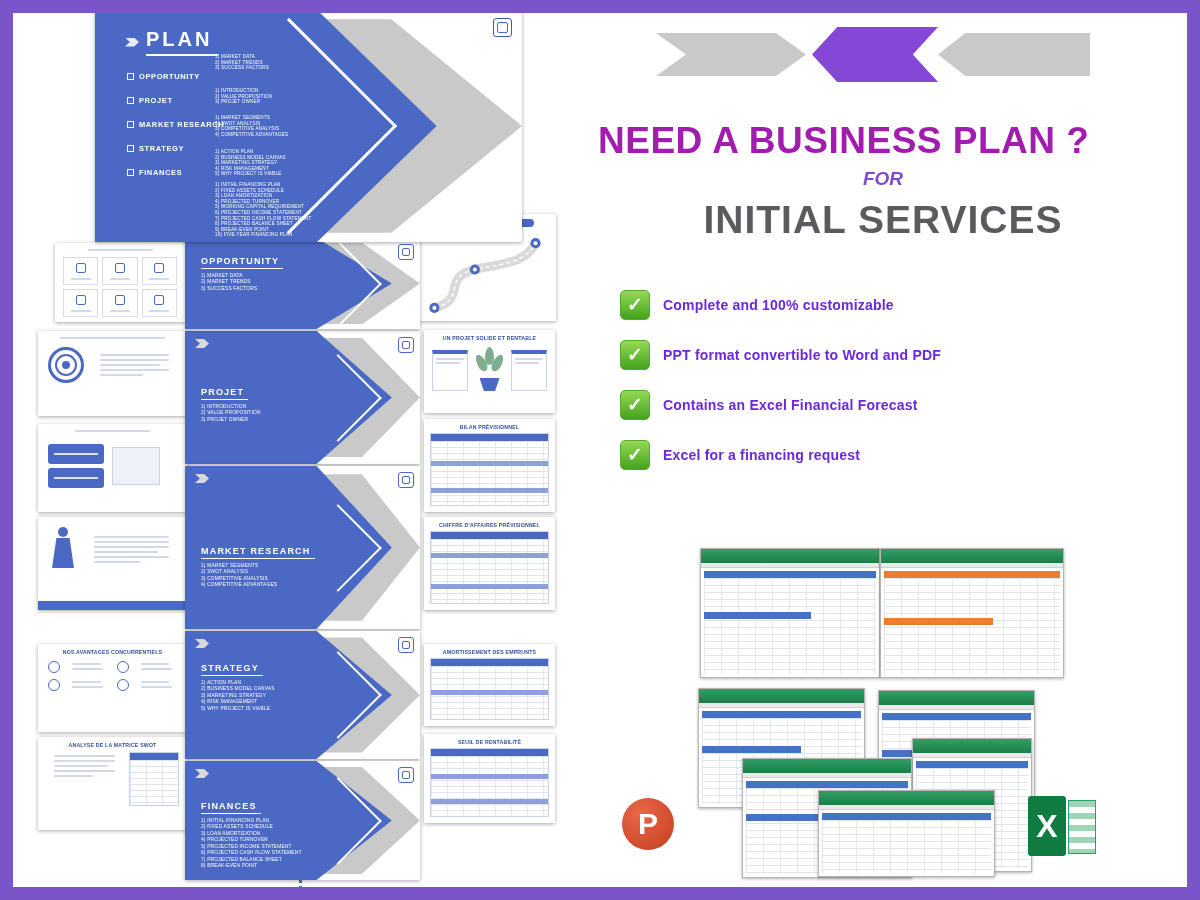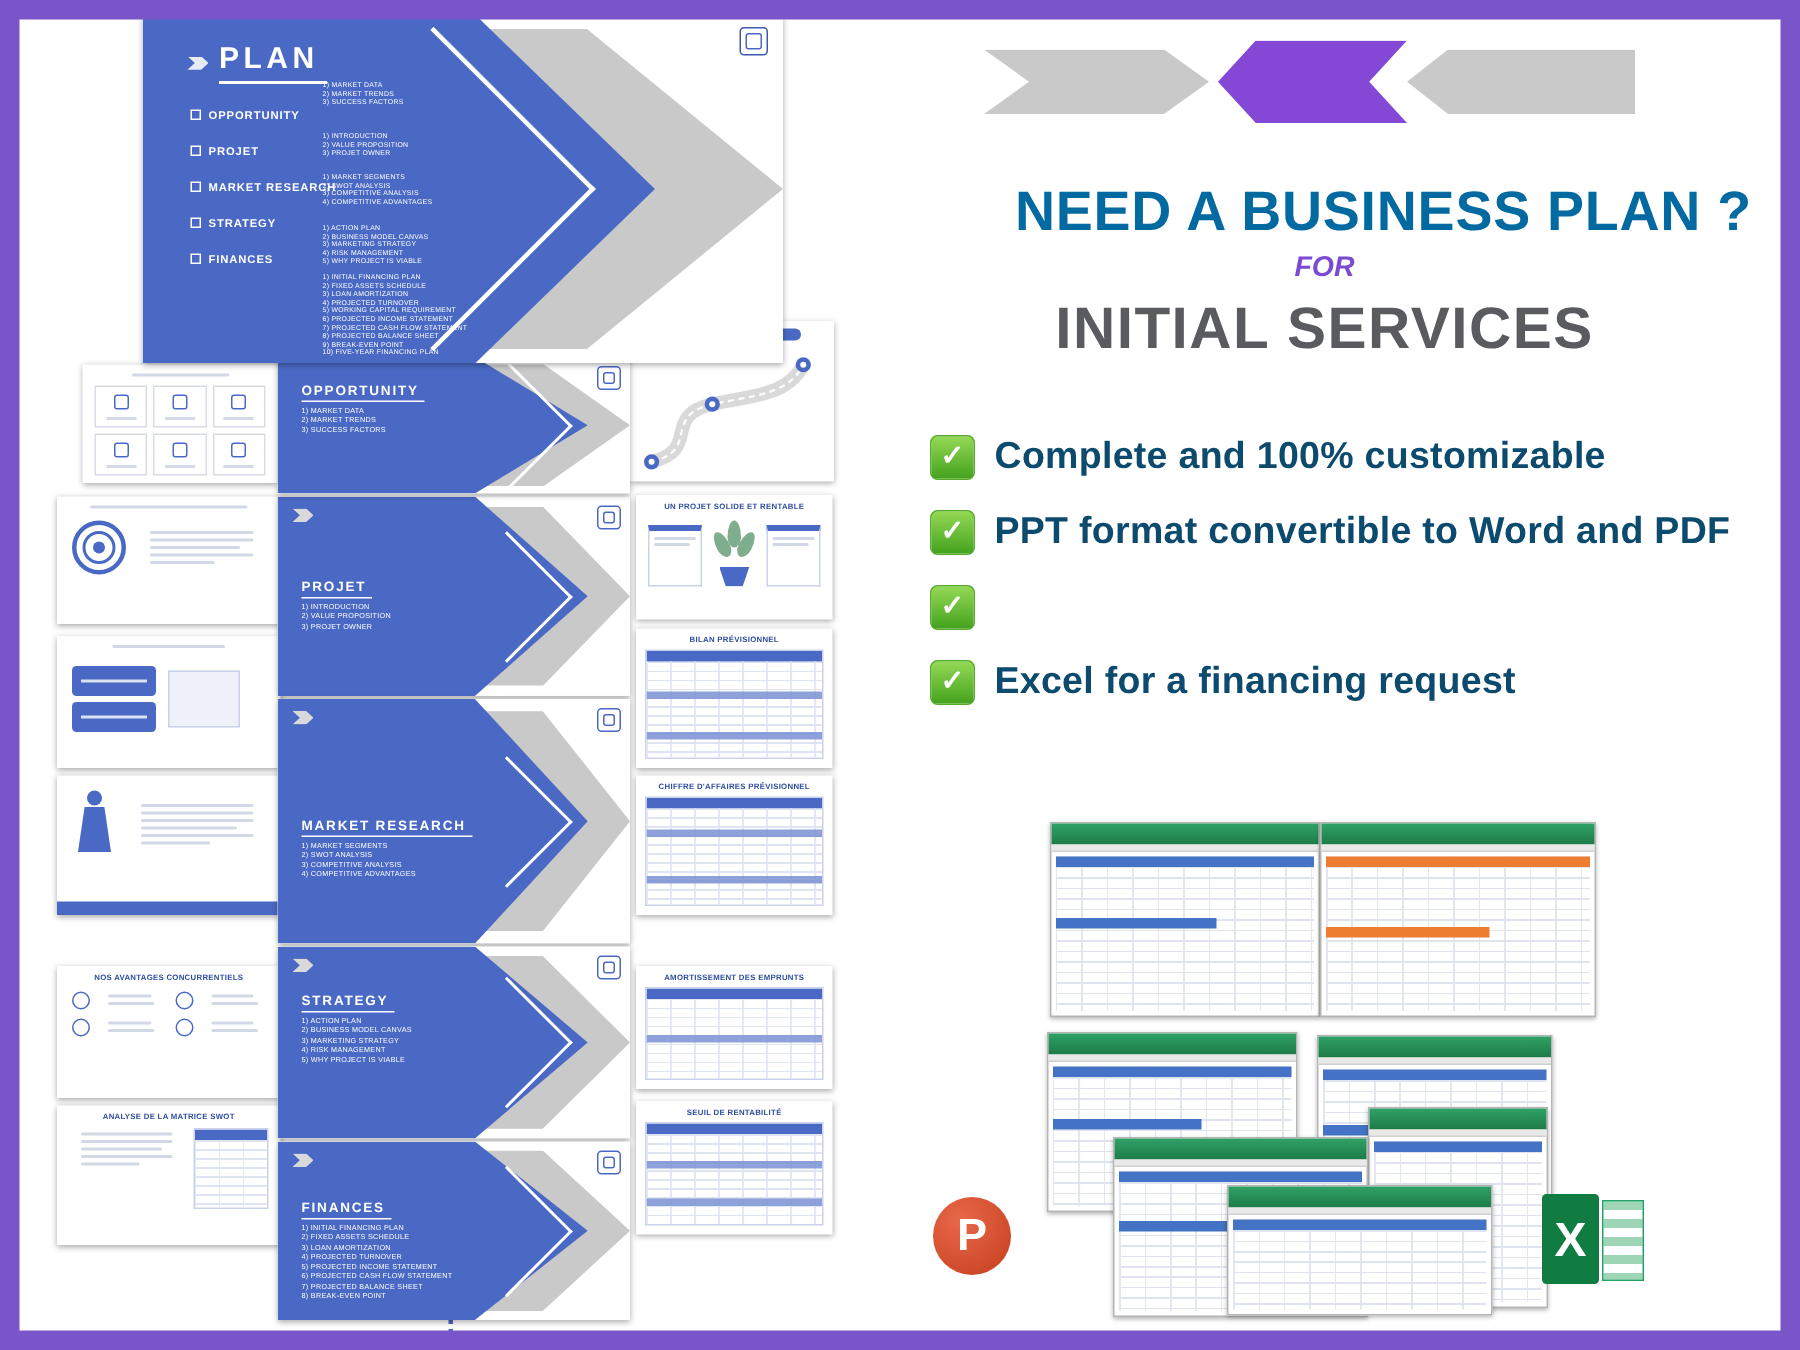--- a/index.html
+++ b/index.html
@@ -122,37 +122,37 @@
   .t6-flex{display:flex;gap:6px;margin:4px 8px}
 
   
   .ban{position:absolute;z-index:2}
   .ban-gray-l{left:656px;top:33px;width:150px;height:43px;background:#c9c9c9;
     clip-path:polygon(0 0,80% 0,100% 50%,80% 100%,0 100%,20% 50%)}
   .ban-purple{left:812px;top:27px;width:126px;height:55px;background:#8447d6;
     clip-path:polygon(100% 0,20% 0,0 50%,20% 100%,100% 100%,80% 50%)}
   .ban-gray-r{left:938px;top:33px;width:152px;height:43px;background:#c9c9c9;
     clip-path:polygon(18% 0,100% 0,100% 100%,18% 100%,0 50%)}
-  .headline{position:absolute;left:598px;top:120px;width:570px;text-align:right;
-    font-size:37px;font-weight:bold;color:#0369a1;letter-spacing:.5px;z-index:2}
+  .headline{position:absolute;left:598px;top:120px;width:570px;text-align:left;
+    font-size:37px;font-weight:bold;color:#a21caf;letter-spacing:.5px;z-index:2}
   .for-label{position:absolute;left:598px;top:168px;width:570px;text-align:center;
     font-size:19px;font-weight:bold;font-style:italic;color:#7c4bd3;z-index:2}
   .subject{position:absolute;left:598px;top:198px;width:570px;text-align:center;
     font-size:39px;font-weight:bold;color:#595b5f;letter-spacing:1px;z-index:2}
   .features{position:absolute;left:620px;top:288px;z-index:2}
   .feature-row{display:flex;align-items:center;gap:13px;margin-bottom:17px;height:33px}
   .f-icon{width:28px;height:28px;border-radius:5px;flex:none;display:flex;
     flex-direction:column;align-items:center;justify-content:center}
   .icon-check{background:linear-gradient(180deg,#94d955,#44a21e);border:1px solid #57ab2b}
   .icon-check::after{content:"✓";color:#fff;font-size:19px;font-weight:bold;line-height:1}
   .icon-download{background:linear-gradient(180deg,#ffc14d,#f08b00);border:1px solid #e08a10}
   .icon-download::before,.icon-download::after{content:"";width:0;height:0;
     border-left:7px solid transparent;border-right:7px solid transparent;
     border-top:8px solid #fff;margin:1px 0}
-  .f-text{font-size:25px;font-weight:bold;color:#0c4a6e;letter-spacing:.2px;white-space:nowrap}
+  .f-text{font-size:14px;font-weight:bold;color:#6d28d9;letter-spacing:.2px;white-space:nowrap}
 
   
   .xlc{position:absolute;left:660px;top:540px;width:430px;height:348px;z-index:2}
   .xl{position:absolute;background:#fff;border:1px solid #b5b5b5;box-shadow:0 1px 3px rgba(0,0,0,.3)}
   .xl-rib{height:14px;background:linear-gradient(#2fa266,#1e7b47)}
   .xl-bar{height:4px;background:#e9e9e9;border-bottom:1px solid #d0d0d0}
   .xl-grid{position:absolute;left:3px;right:3px;bottom:3px;top:22px;
     background:repeating-linear-gradient(to bottom,#dfe4ee 0 1px,transparent 1px 7px),
                repeating-linear-gradient(to right,#e3e7f0 0 1px,transparent 1px 17px)}
   .bnd{height:7px;background:#4472c4}
@@ -535,20 +535,21 @@
         <div class="feature-row li-0">
         <span class="f-icon icon-check"></span>
         <span class="f-text">Complete and 100% customizable</span>
       </div>
         <div class="feature-row li-1">
         <span class="f-icon icon-check"></span>
         <span class="f-text">PPT format convertible to Word and PDF</span>
       </div>
         <div class="feature-row li-2">
         <span class="f-icon icon-check"></span>
+        <span class="f-text">Contains an Excel Financial Forecast</span>
       </div>
         <div class="feature-row li-3">
         <span class="f-icon icon-check"></span>
         <span class="f-text">Excel for a financing request</span>
       </div>
       </div>
 
     <div class="xlc">
       <div class="xl x1">
         <div class="xl-rib"></div>

